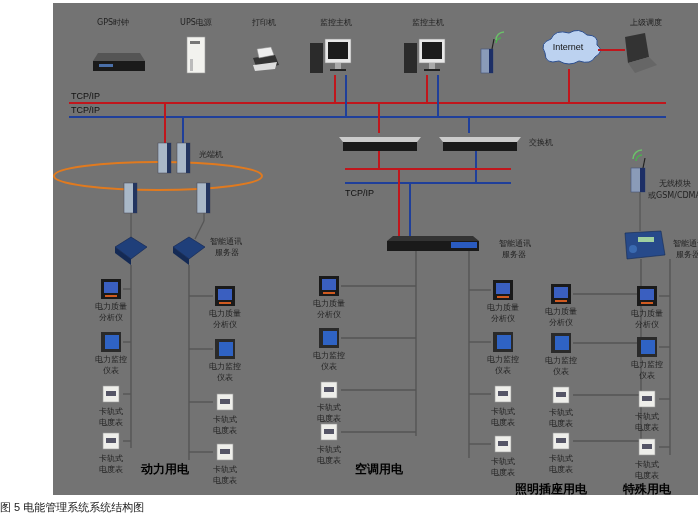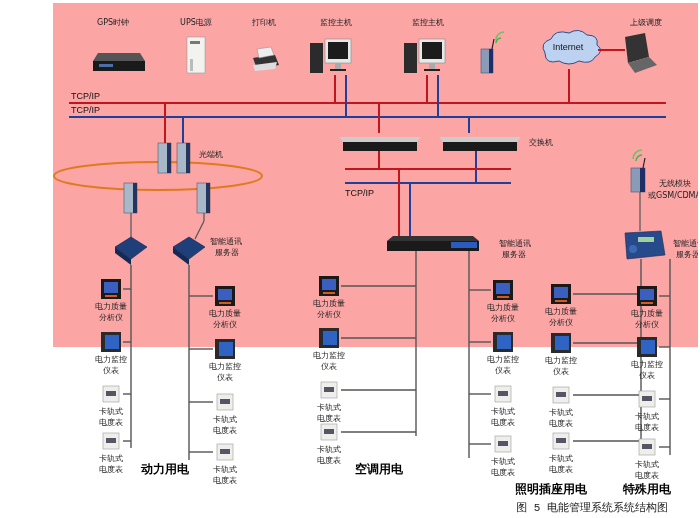--- a/index.html
+++ b/index.html
@@ -1,22 +1,22 @@
 <!DOCTYPE html>
 <html><head>
 <meta charset="utf-8">
 <style>
   html,body{margin:0;padding:0;background:#ffffff;}
   body{width:700px;height:518px;position:relative;overflow:hidden;font-family:"DejaVu Sans",sans-serif;}
-  #canvas{position:absolute;left:53px;top:3px;width:645px;height:344px;background:#fca5a5;}
+  #canvas{position:absolute;left:53px;top:3px;width:645px;height:492px;background:#737373;}
   svg{position:absolute;left:0;top:0;}
   .lbl{font-family:"DejaVu Sans",sans-serif;font-size:8px;fill:#222;}
   .tcp{font-family:"Liberation Sans",sans-serif;font-size:9px;fill:#111;}
   .group{font-family:"DejaVu Sans",sans-serif;font-size:12px;font-weight:bold;fill:#000;}
-  .caption{position:absolute;left:0;top:500px;width:668px;text-align:right;font-family:Liberation Mono, monospace;font-size:11px;color:#222;}
+  .caption{position:absolute;left:0;top:500px;width:668px;text-align:left;font-family:Liberation Sans, sans-serif;font-size:11px;color:#222;}
 </style>
 </head>
 <body>
 
 <div id="canvas">
 <svg width="645" height="492" viewBox="0 0 645 492">
 
   <text class="lbl" x="60" y="22" text-anchor="middle">GPS时钟</text>
   <text class="lbl" x="143" y="22" text-anchor="middle">UPS电源</text>
   <text class="lbl" x="211" y="22" text-anchor="middle">打印机</text>

